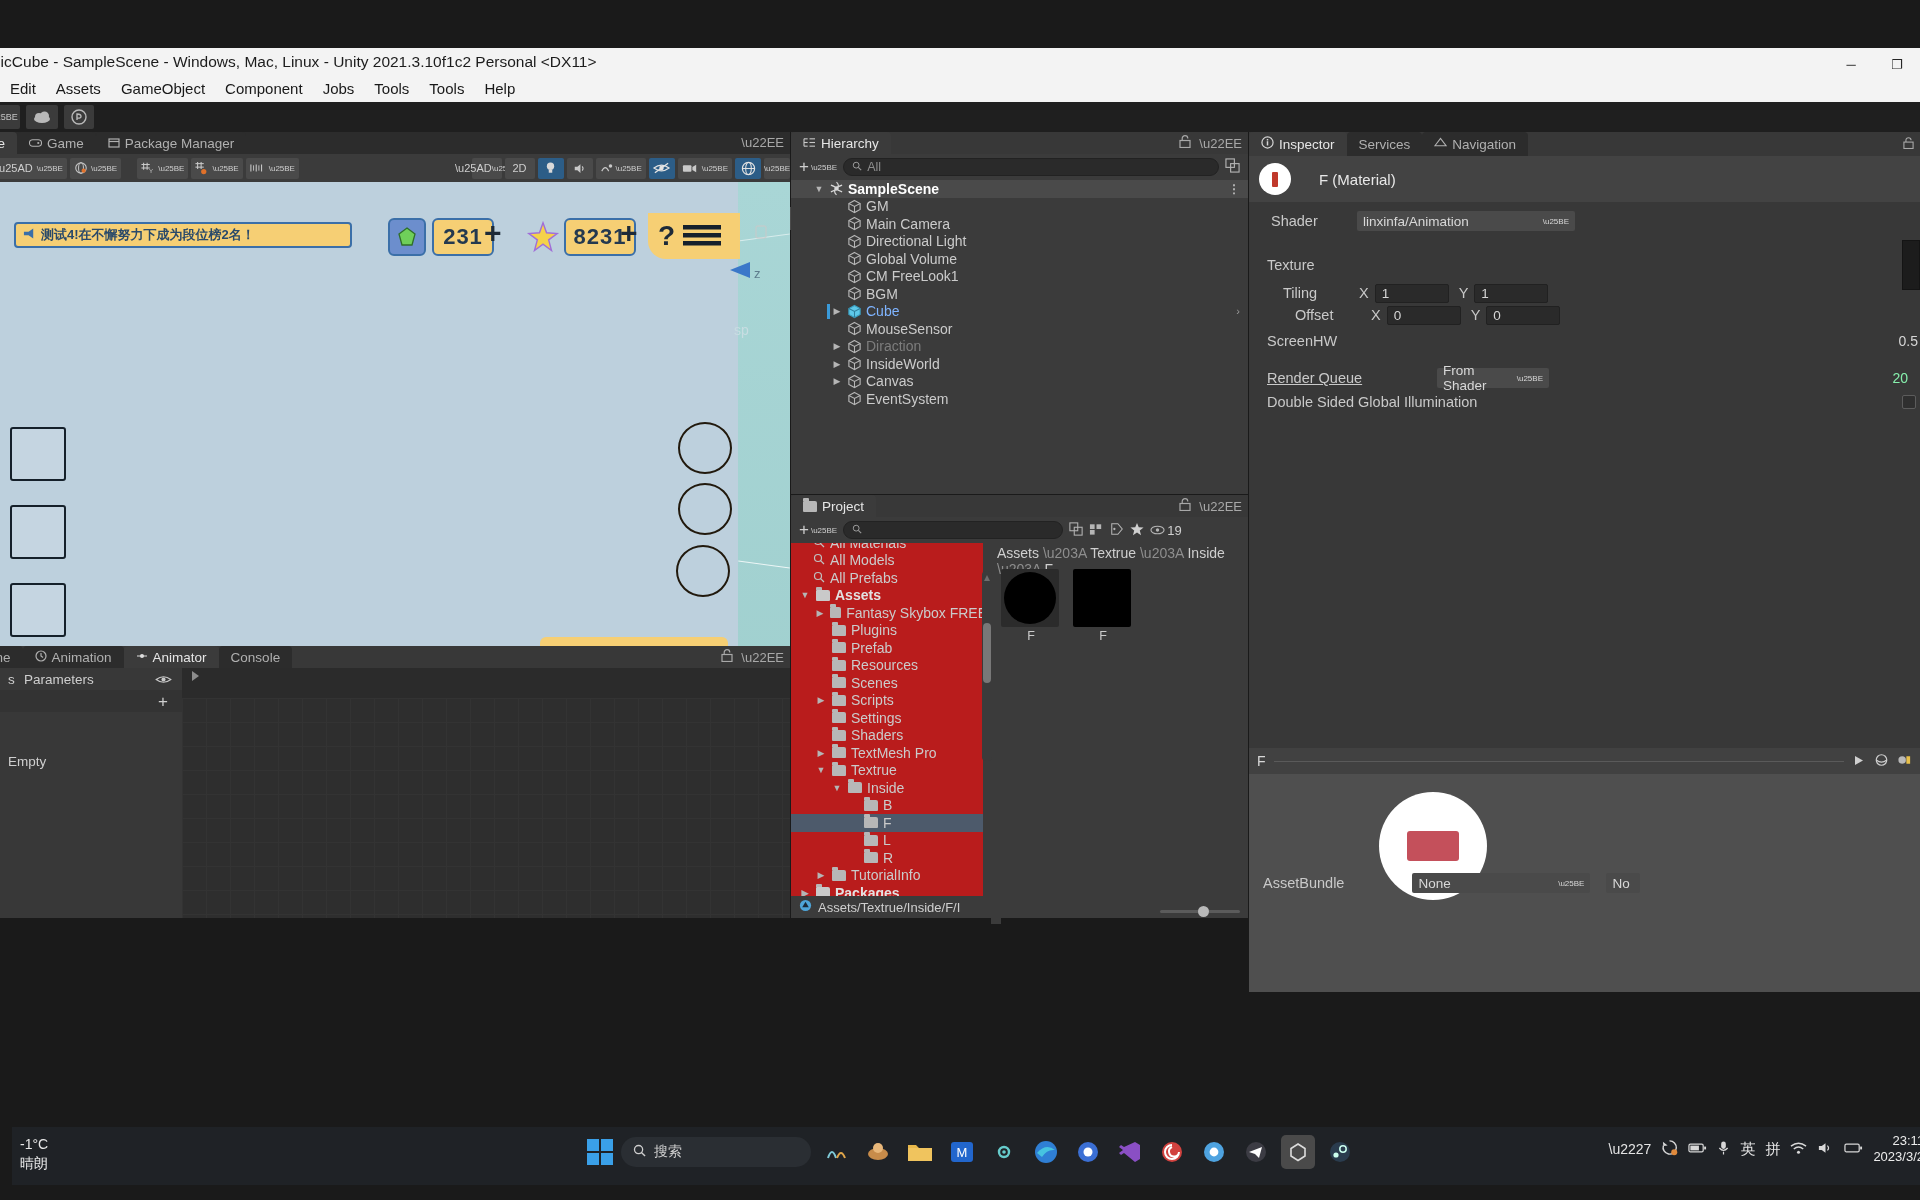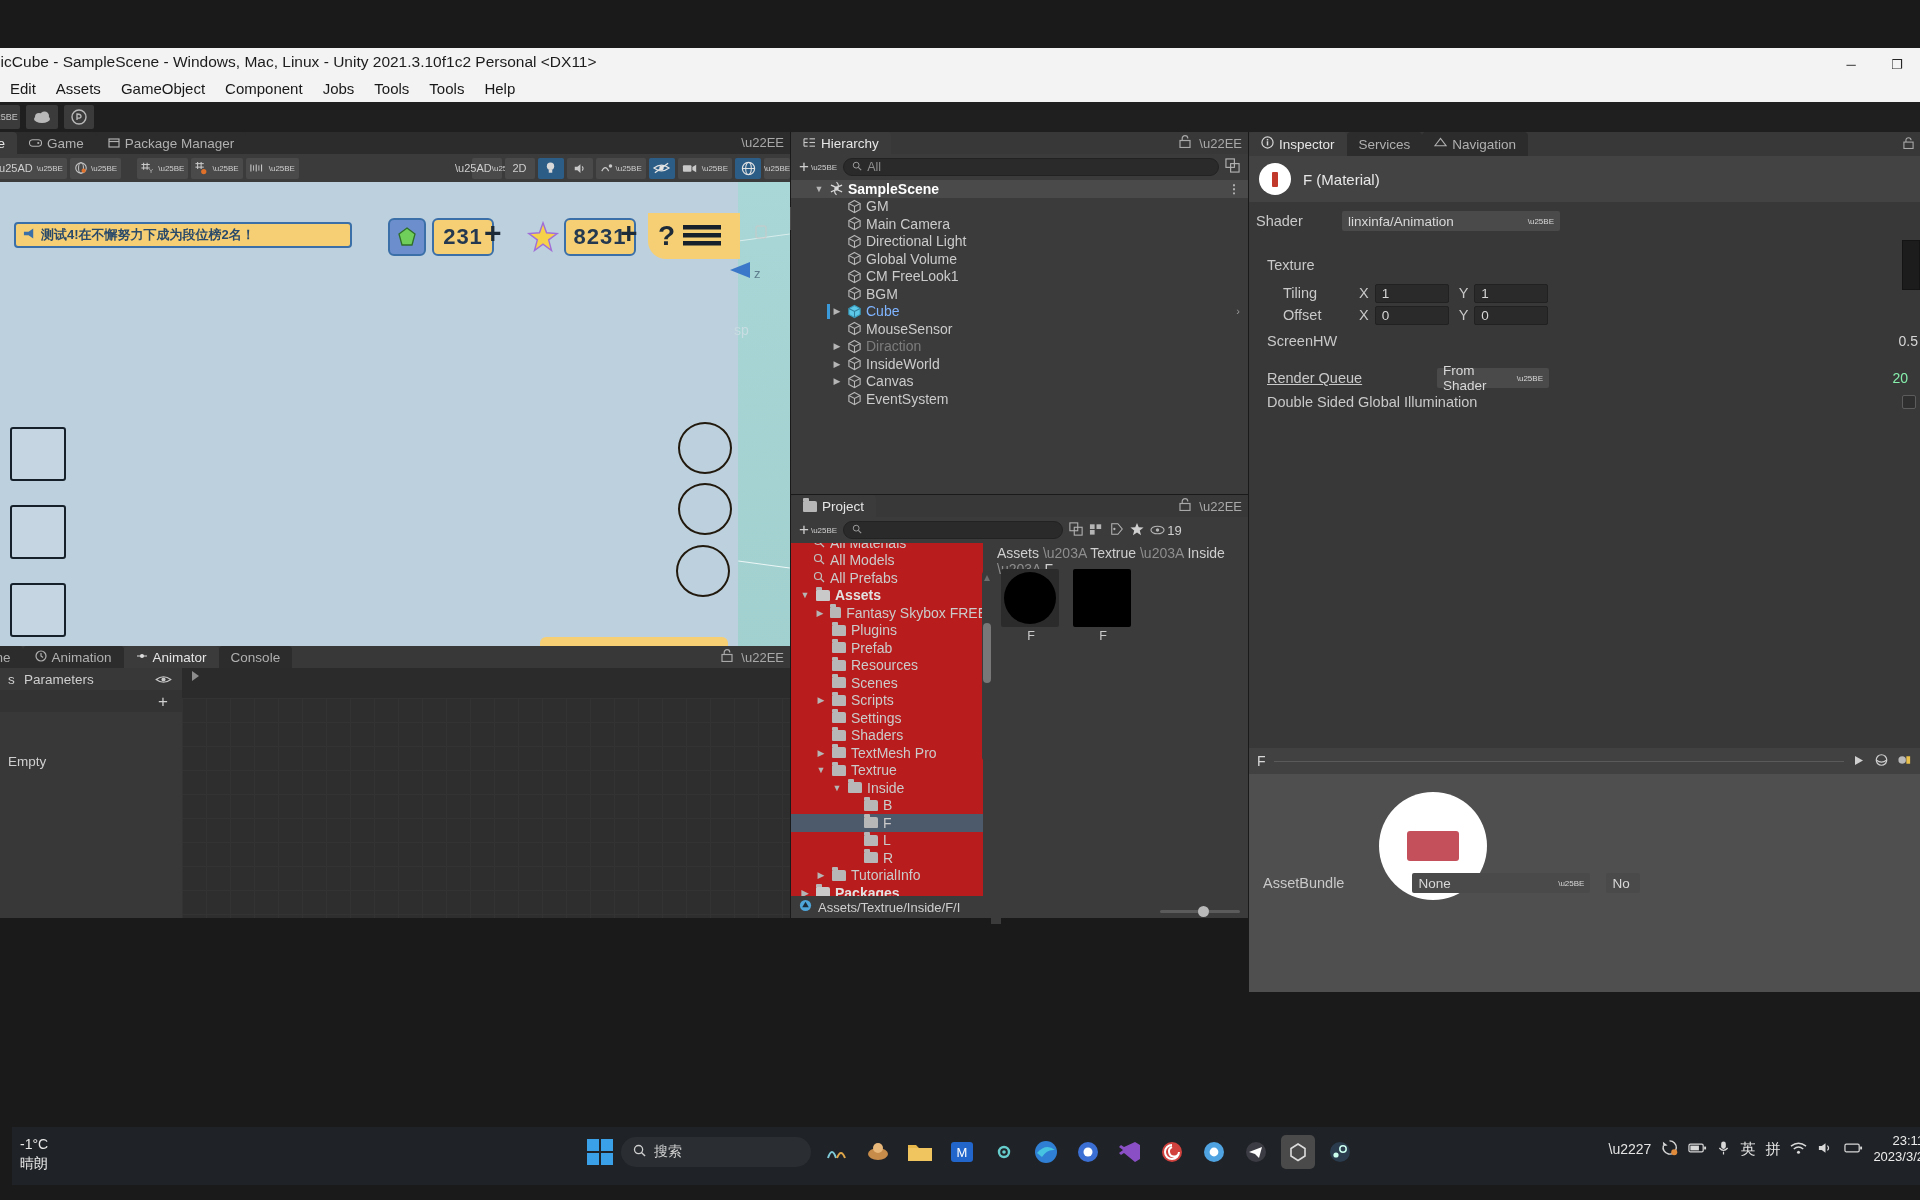--- a/index.html
+++ b/index.html
@@ -134,21 +134,21 @@
   .projfooter { position:absolute; left:0; bottom:0; width:457px; height:22px; background:#3b3b3b;
                 display:flex; align-items:center; gap:6px; padding:0 8px; font-size:13px; color:#cfcfcf; }
   .zoomslider { position:absolute; right:8px; bottom:5px; width:80px; height:3px; background:#5b5b5b; border-radius:2px; }
   .zoomknob { position:absolute; left:38px; top:-4px; width:11px; height:11px; background:#b9b9b9; border-radius:50%; }
 
   
   #inspector { left:1249px; top:132px; width:671px; height:786px; background:#383838; }
   .insp-tabs { position:absolute; left:0; top:0; height:24px; display:flex; }
   .inspbody { position:absolute; left:0; top:24px; width:671px; bottom:0; background:#383838; }
   .mathdr { position:absolute; left:0; top:0; width:671px; height:46px; background:#434343;
-            display:flex; align-items:center; gap:12px; padding-left:10px; }
+            display:flex; align-items:center; gap:28px; padding-left:10px; }
   .matpreviewicon { width:32px; height:32px; border-radius:50%; background:#fff; display:flex;
                     align-items:center; justify-content:center; }
   .matpreviewicon .bar { width:6px; height:15px; background:#c0392b; border-radius:1px; }
   .row { position:absolute; left:0; width:671px; height:26px; display:flex; align-items:center; }
   .lbl { color:#c9c9c9; font-size:14.5px; }
   .field { background:#2a2a2a; border:1px solid #212121; border-radius:2px; height:19px;
            display:flex; align-items:center; padding:0 6px; color:#d6d6d6; font-size:13.5px; }
   .dd { background:#4a4a4a; border-radius:2px; height:20px; display:flex; align-items:center;
         justify-content:space-between; padding:0 6px; color:#d8d8d8; font-size:13.5px; }
   .chk { width:14px; height:14px; background:#2f2f2f; border:1px solid #5c5c5c; border-radius:2px; }
@@ -935,42 +935,42 @@
 
     <div class="inspbody">
       <div class="mathdr">
         <div class="matpreviewicon">
             <div class="bar"></div>
           </div>
         <div style="font-size:15px;color:#e8e8e8;">F (Material)</div>
       </div>
 
       <div class="row" style="top:52px;">
-        <div class="lbl" style="width:60px;margin-left:7px;">Shader</div>
+        <div class="lbl" style="width:60px;margin-left:22px;">Shader</div>
         <div class="dd" style="width:218px;margin-left:26px;">
           <span>linxinfa/Animation</span>
           <span style="font-size:8px">\u25BE</span>
         </div>
       </div>
 
       <div class="row" style="top:96px;">
         <div class="lbl" style="margin-left:18px;">Texture</div>
         <div style="position:absolute;right:0px;top:-12px;width:18px;height:50px;background:#1c1c1c;border:1px solid #141414;"></div>
       </div>
 
       <div class="row" style="top:124px;">
         <div class="lbl" style="width:60px;margin-left:34px;">Tiling</div>
         <div class="lbl" style="margin-left:16px;">X</div>
         <div class="field" style="width:74px;margin-left:6px;">1</div>
         <div class="lbl" style="margin-left:10px;">Y</div>
         <div class="field" style="width:74px;margin-left:6px;">1</div>
       </div>
 
       <div class="row" style="top:146px;">
-        <div class="lbl" style="width:60px;margin-left:34px;">Offset</div>
+        <div class="lbl" style="width:60px;margin-left:46px;">Offset</div>
         <div class="lbl" style="margin-left:16px;">X</div>
         <div class="field" style="width:74px;margin-left:6px;">0</div>
         <div class="lbl" style="margin-left:10px;">Y</div>
         <div class="field" style="width:74px;margin-left:6px;">0</div>
       </div>
 
       <div class="row" style="top:172px;">
         <div class="lbl" style="margin-left:18px;">ScreenHW</div>
         <div style="position:absolute;right:2px;color:#d6d6d6;font-size:14px;">0.5</div>
       </div>

